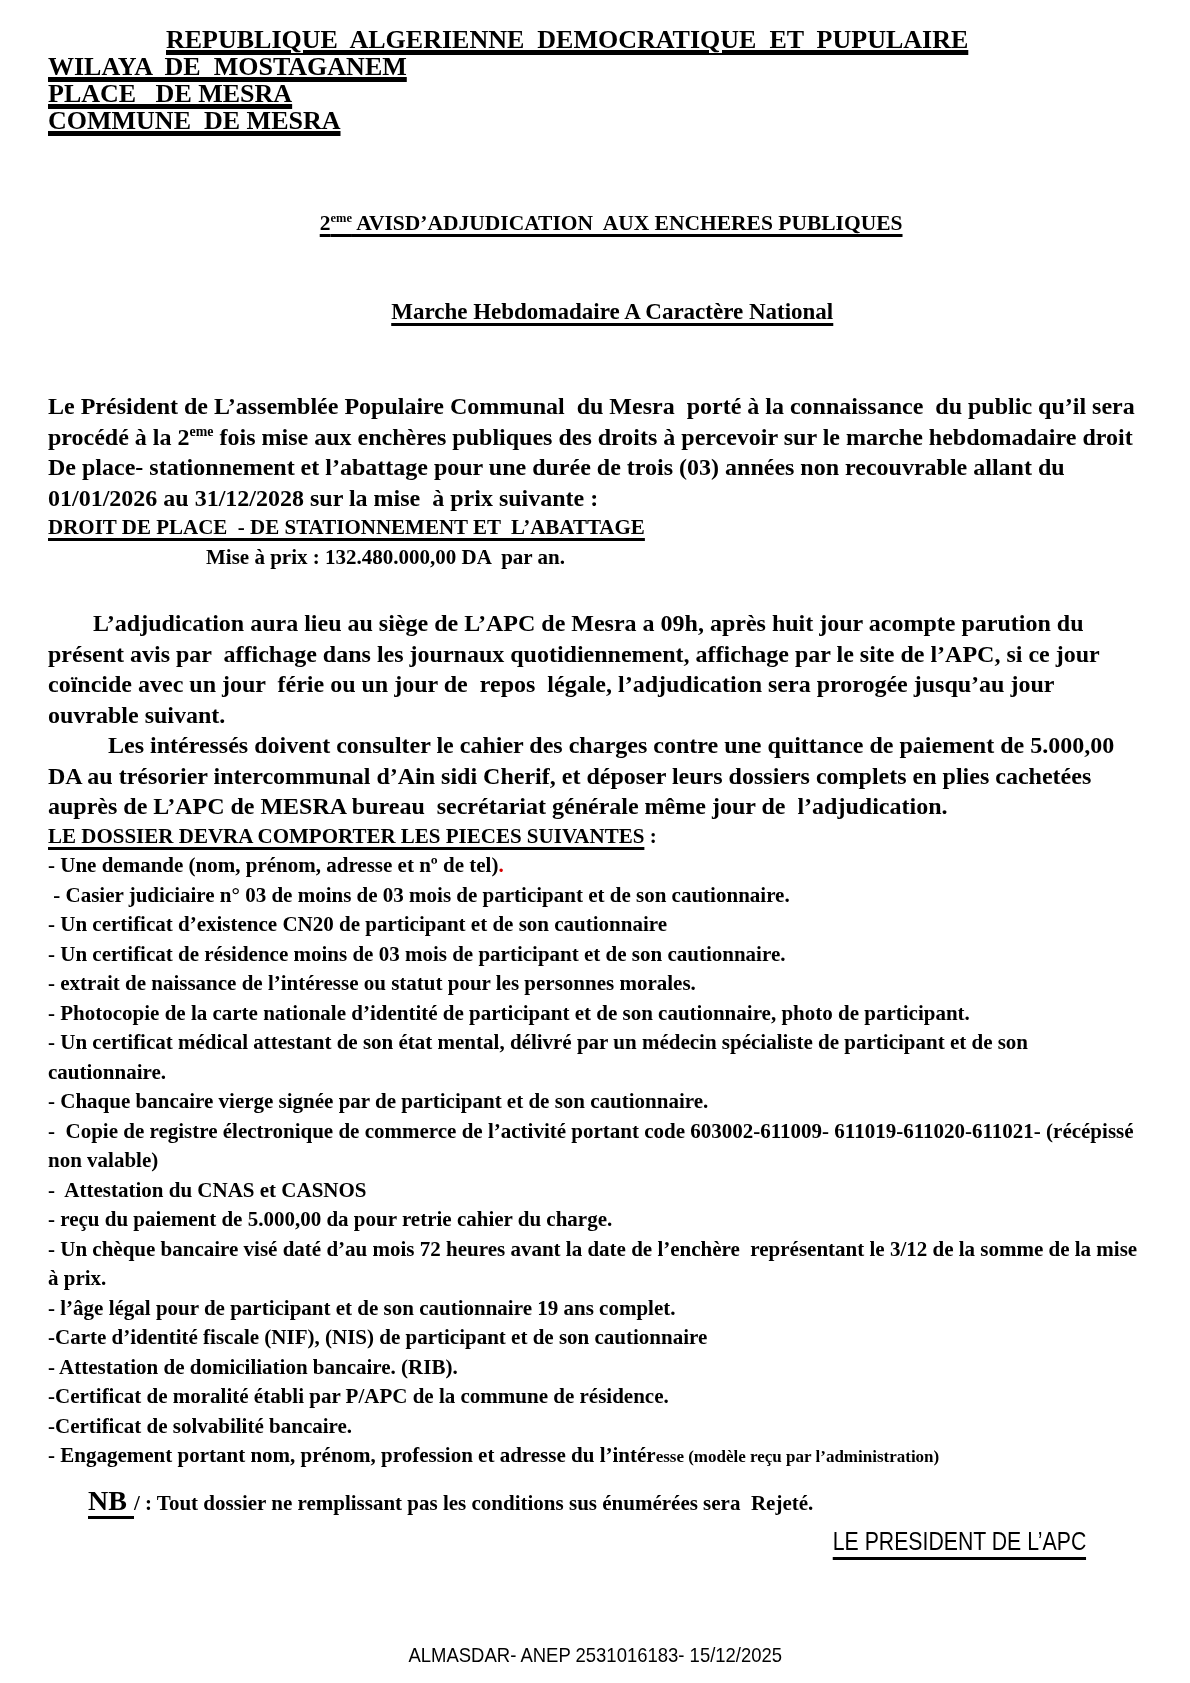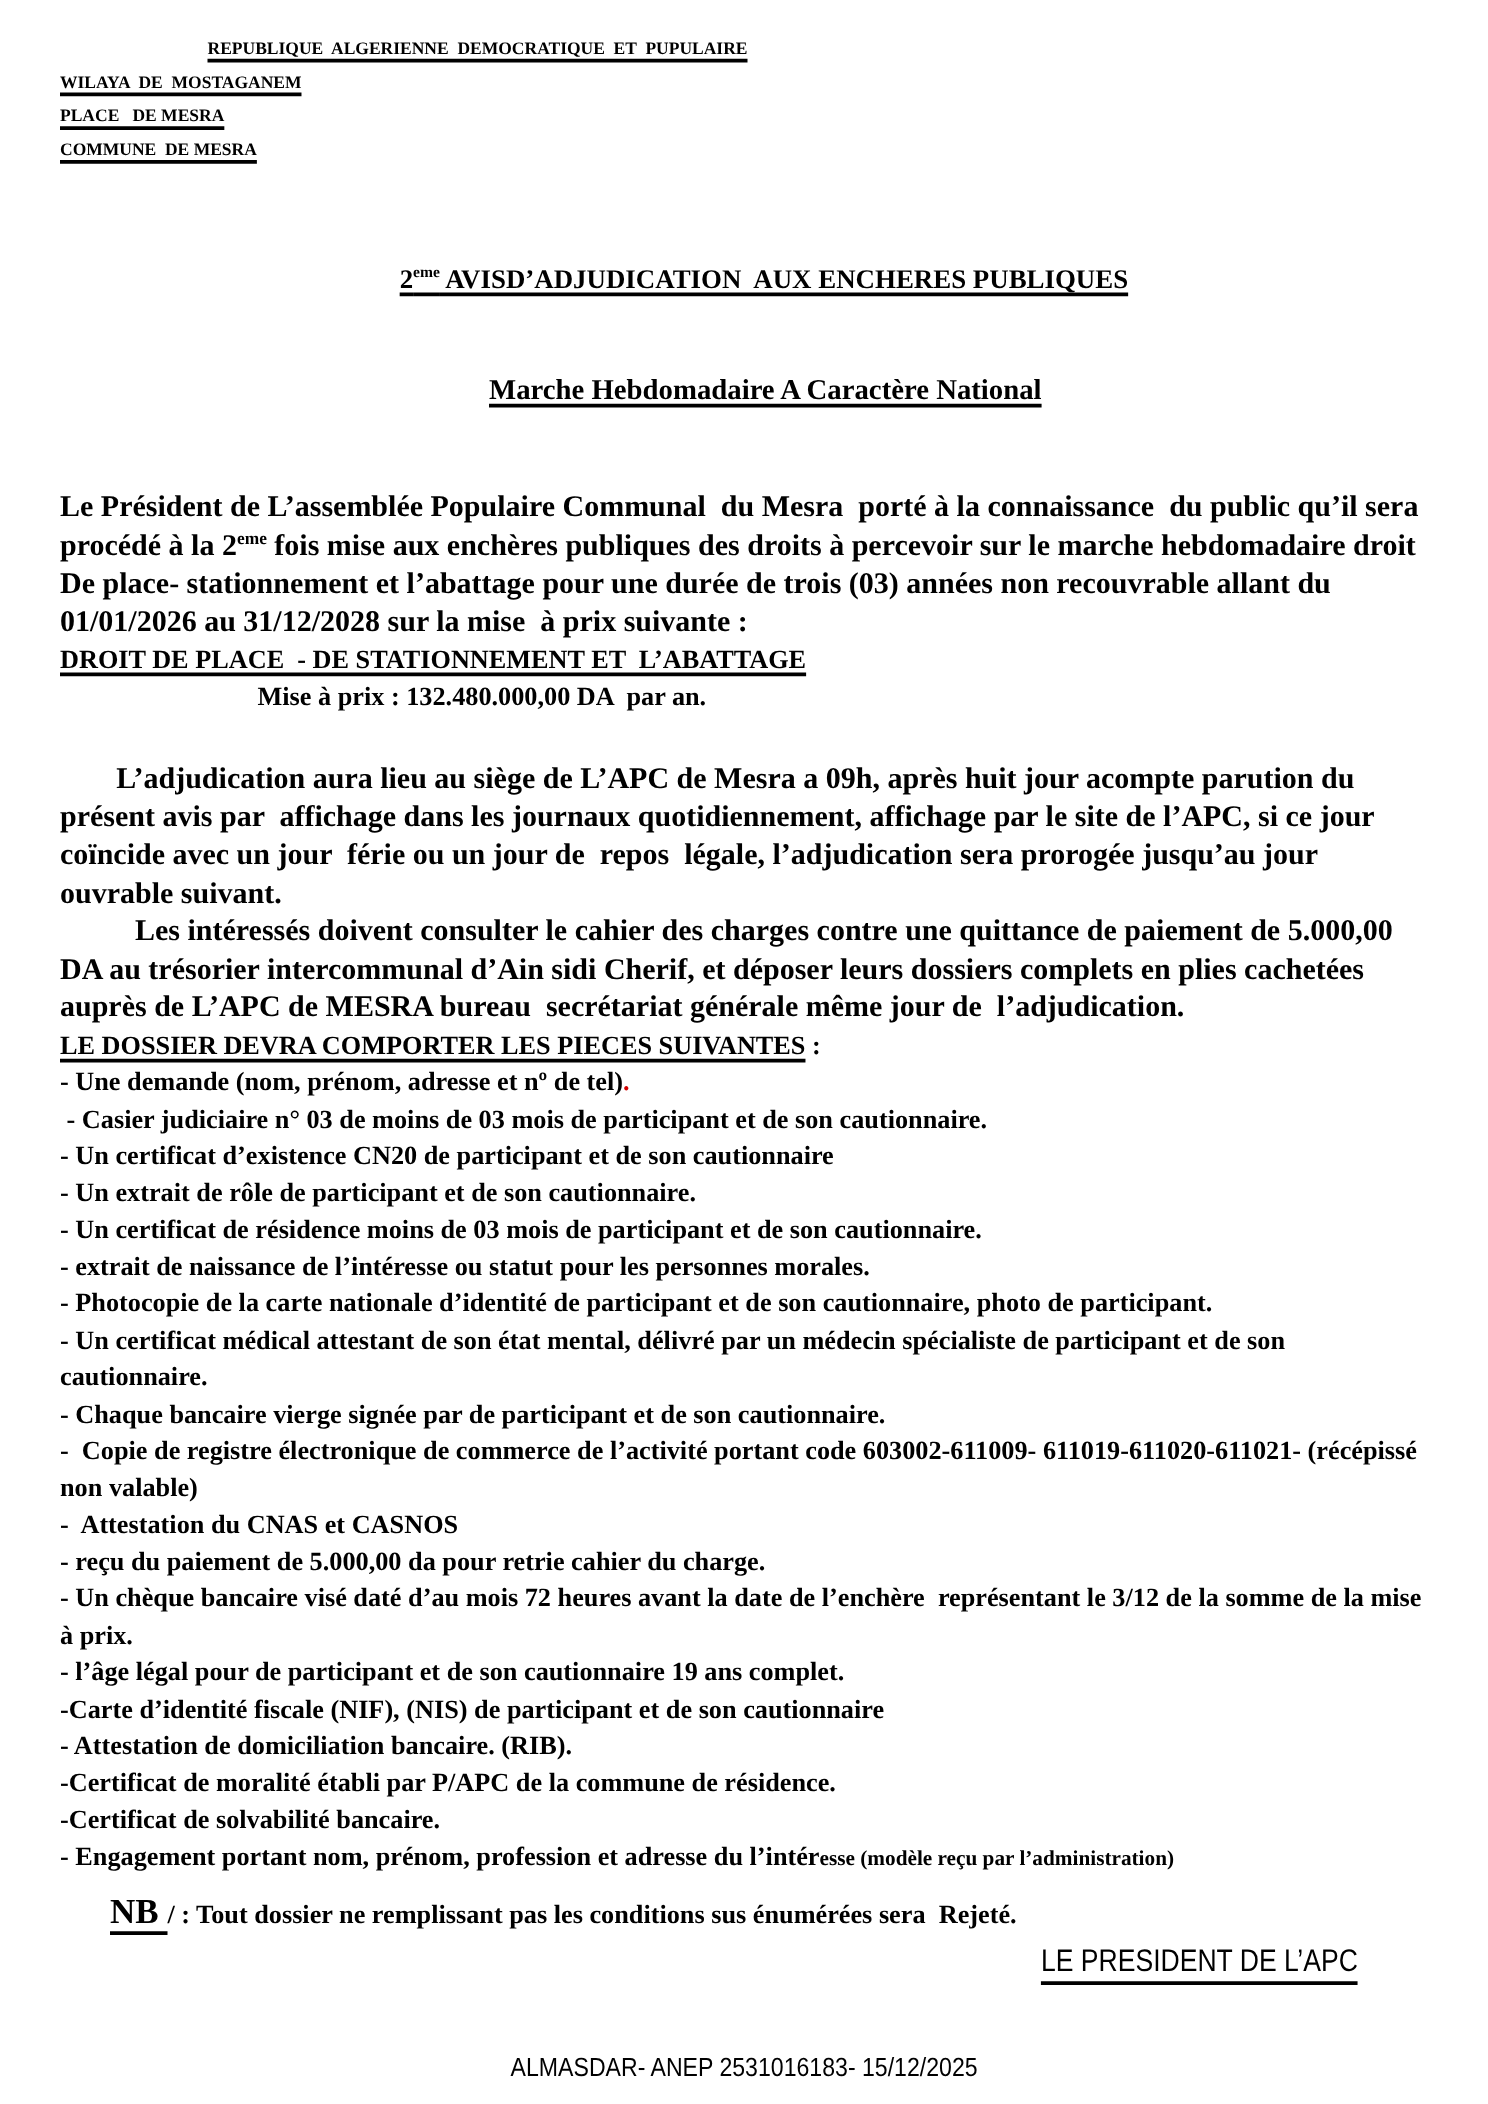--- a/index.html
+++ b/index.html
@@ -9,21 +9,21 @@
     width:1190px; height:1683px;
     background:#ffffff;
     color:#000000;
     font-family:"Liberation Serif", serif;
     font-weight:bold;
     overflow:hidden;
   }
   .content {
     position:absolute; left:48px; top:26px; width:1094px;
   }
-  .hdr  { font-size:14px; line-height:27px; white-space:pre-wrap; }
+  .hdr  { font-size:26px; line-height:27px; white-space:pre-wrap;text-decoration:underline; }
   .hdr-republic { margin-left:118px; }
   .u2 {
     text-decoration:underline;
     text-decoration-thickness:2.5px;
     text-underline-offset:4px;
   }
   .title-wrap    { margin-top:46px; text-align:center; font-size:21.5px; line-height:29px; white-space:pre-wrap; }
   .subtitle-wrap { text-align:center; font-size:23px; line-height:30px; white-space:pre-wrap; }
   .para { font-size:24px; line-height:30.5px; white-space:pre-wrap; text-align:left; }
   .intro { margin-top:34px; }
@@ -74,21 +74,20 @@
     <p class="para indent45">L’adjudication aura lieu au siège de L’APC de Mesra a 09h, après huit jour acompte parution du présent avis par  affichage dans les journaux quotidiennement, affichage par le site de l’APC, si ce jour coïncide avec un jour  férie ou un jour de  repos  légale, l’adjudication sera prorogée jusqu’au jour ouvrable suivant.</p>
 
     <p class="para indent60">Les intéressés doivent consulter le cahier des charges contre une quittance de paiement de 5.000,00 DA au trésorier intercommunal d’Ain sidi Cherif, et déposer leurs dossiers complets en plies cachetées auprès de L’APC de MESRA bureau  secrétariat générale même jour de  l’adjudication.</p>
 
     <div class="line"><span class="u2">LE DOSSIER DEVRA COMPORTER LES PIECES SUIVANTES</span><span> :</span></div>
 
     <div class="line"><span>- Une demande (nom, prénom, adresse et nº de tel)</span><span class="red">.</span></div>
 
     <div class="line"> - Casier judiciaire n° 03 de moins de 03 mois de participant et de son cautionnaire.</div>
     <div class="line">- Un certificat d’existence CN20 de participant et de son cautionnaire</div>
-    <div class="line">- Un extrait de rôle de participant et de son cautionnaire.</div>
     <div class="line">- Un certificat de résidence moins de 03 mois de participant et de son cautionnaire.</div>
     <div class="line">- extrait de naissance de l’intéresse ou statut pour les personnes morales.</div>
     <div class="line">- Photocopie de la carte nationale d’identité de participant et de son cautionnaire, photo de participant.</div>
     <div class="line">- Un certificat médical attestant de son état mental, délivré par un médecin spécialiste de participant et de son cautionnaire.</div>
     <div class="line">- Chaque bancaire vierge signée par de participant et de son cautionnaire.</div>
     <div class="line">-  Copie de registre électronique de commerce de l’activité portant code 603002-611009- 611019-611020-611021- (récépissé non valable)</div>
     <div class="line">-  Attestation du CNAS et CASNOS</div>
     <div class="line">- reçu du paiement de 5.000,00 da pour retrie cahier du charge.</div>
     <div class="line">- Un chèque bancaire visé daté d’au mois 72 heures avant la date de l’enchère  représentant le 3/12 de la somme de la mise à prix.</div>
     <div class="line">- l’âge légal pour de participant et de son cautionnaire 19 ans complet.</div>

